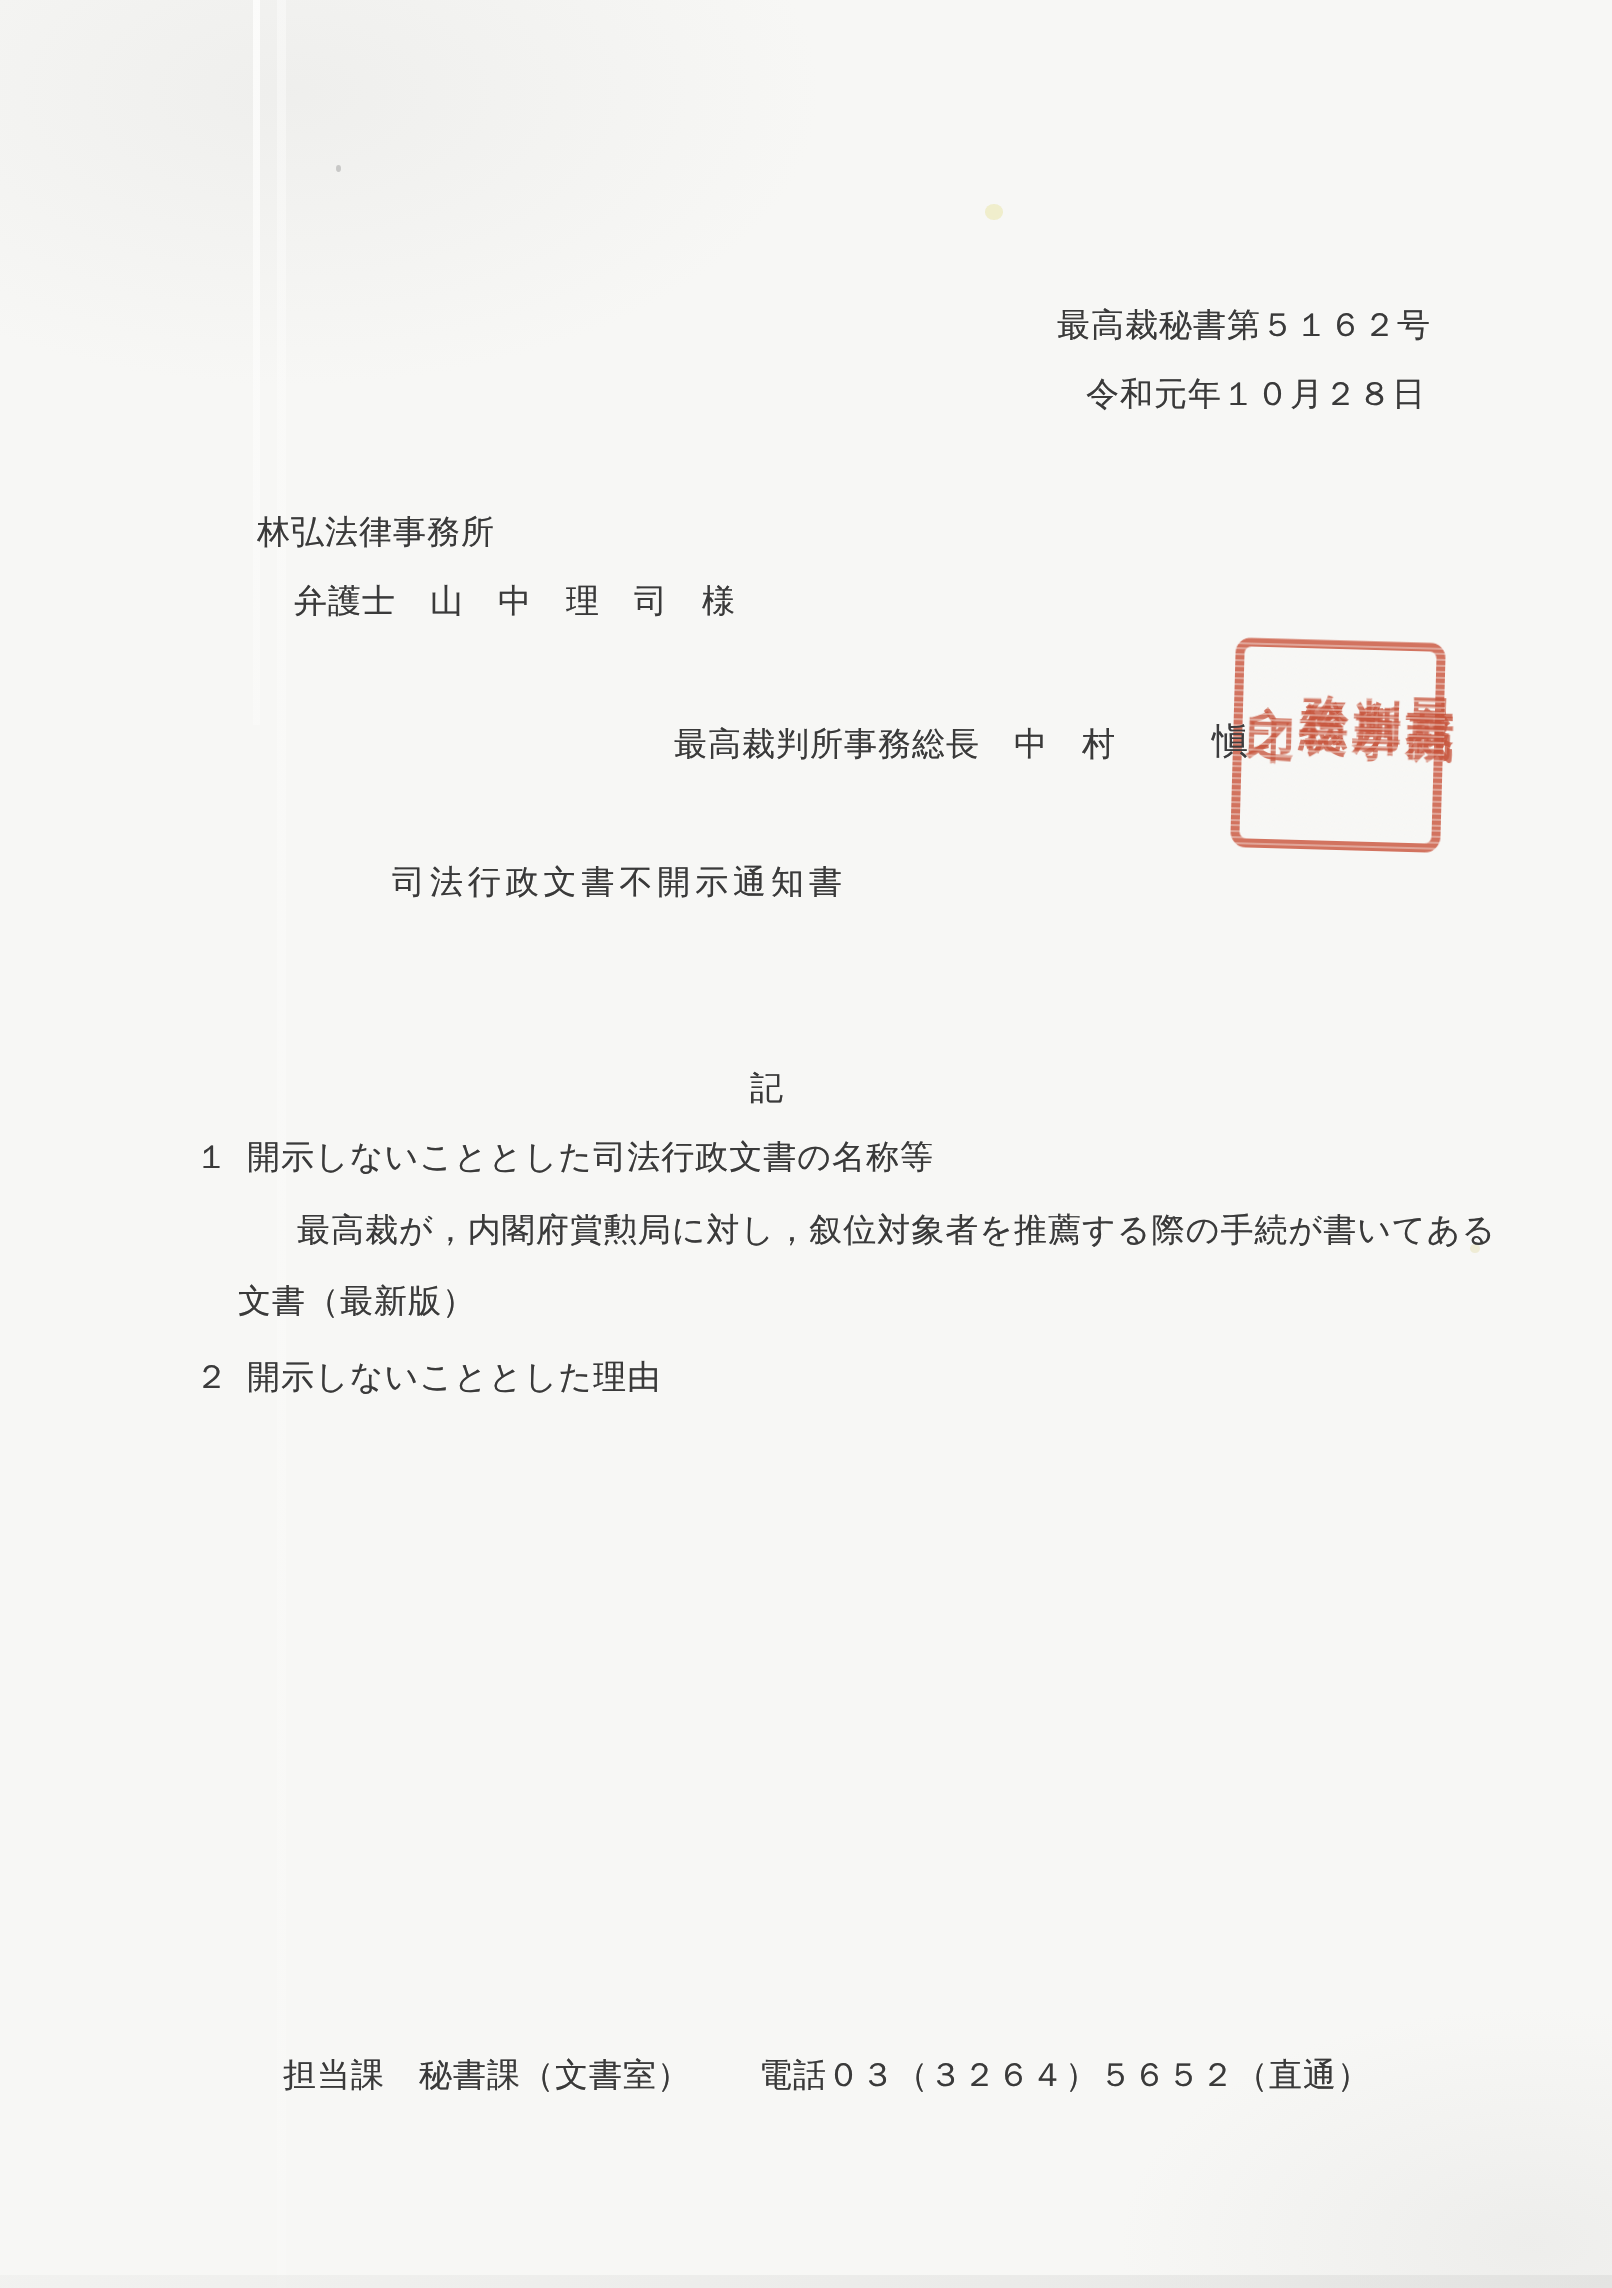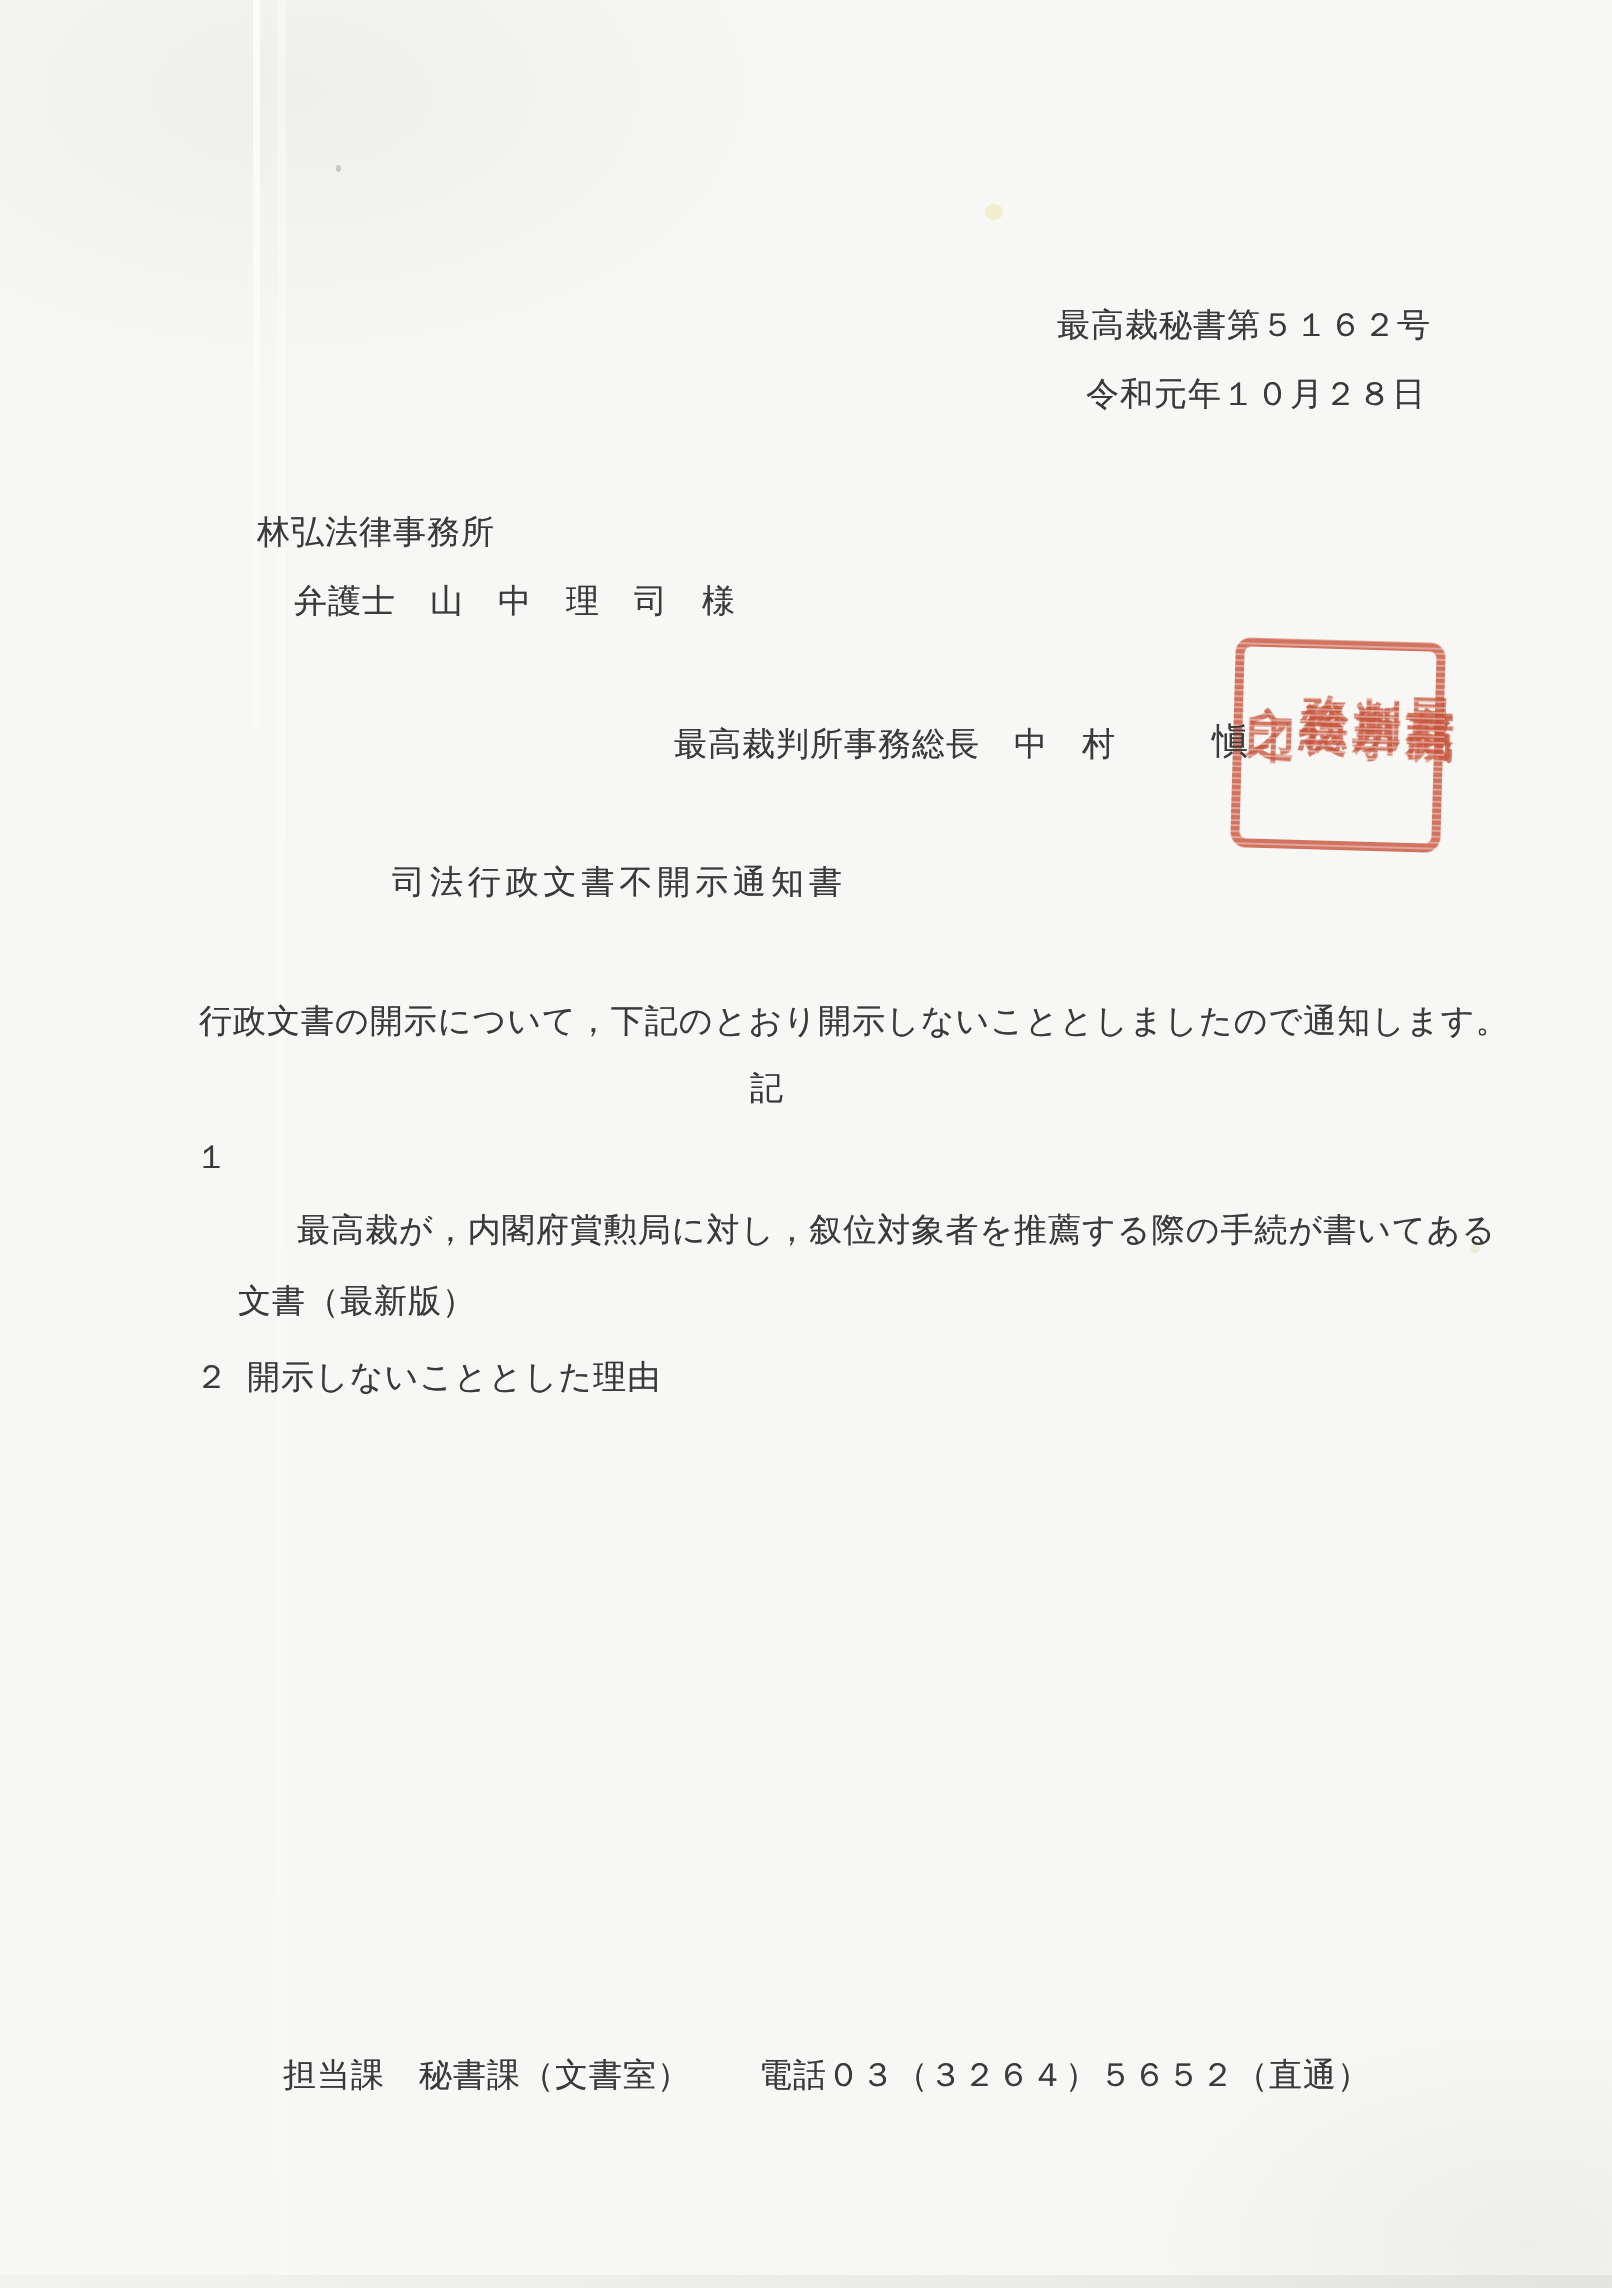--- a/index.html
+++ b/index.html
@@ -129,25 +129,25 @@
 
   <div class="seal" aria-label="official red seal">
     <span class="seal-col">最高裁</span>
     <span class="seal-col">判所事</span>
     <span class="seal-col">務総長</span>
     <span class="seal-col seal-col--short">之印</span>
   </div>
 
   <div class="line doc-title">司法行政文書不開示通知書</div>
 
-  <div class="line body-2">行政文書の開示について，下記のとおり開示しないこととしましたので通知します。</div>
 
   <div class="line ki">記</div>
 
   <div class="line item1-num">１</div>
+  <div class="line item1-head">開示しないこととした司法行政文書の名称等</div>
   <div class="line item1-l1">最高裁が，内閣府賞勲局に対し，叙位対象者を推薦する際の手続が書いてある</div>
   <div class="line item1-l2">文書（最新版）</div>
 
   <div class="line item2-num">２</div>
   <div class="line item2-head">開示しないこととした理由</div>
 
   <div class="line footer">担当課　秘書課（文書室）　　電話０３（３２６４）５６５２（直通）</div>
 
 </div>
 

